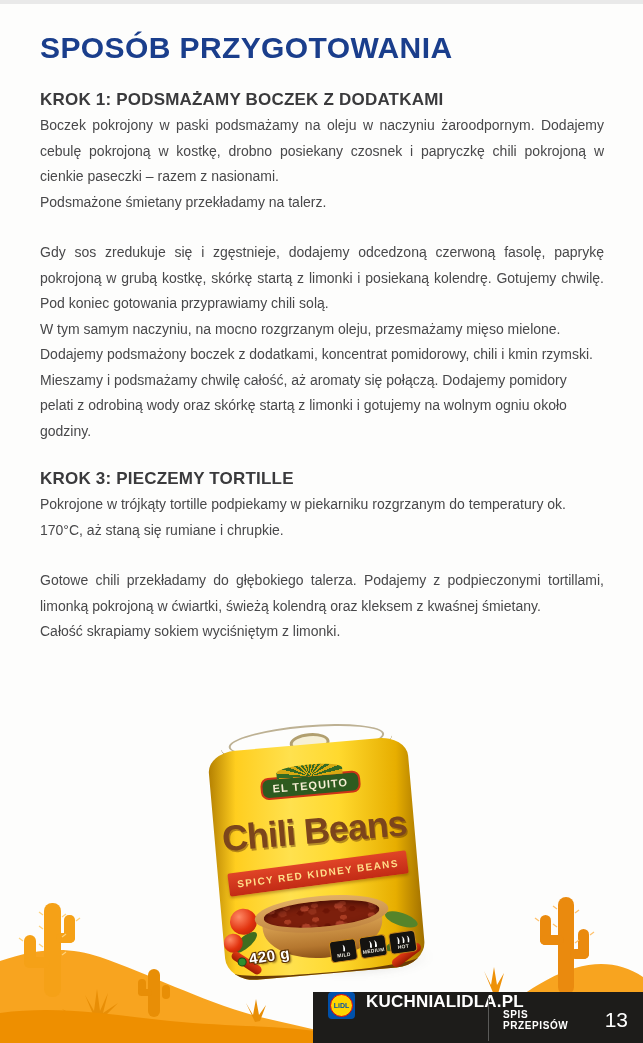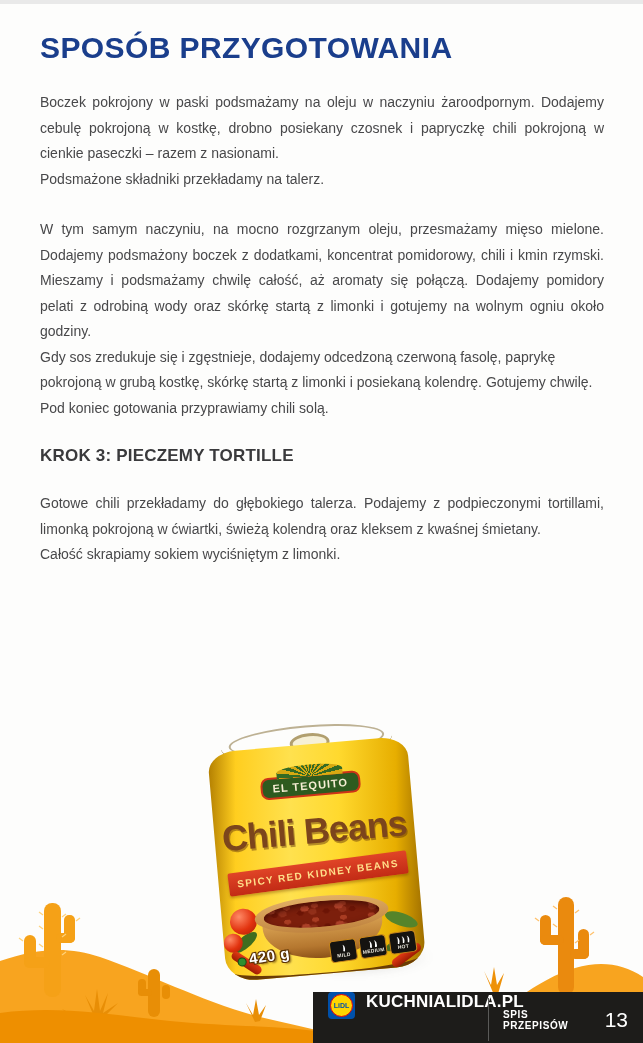--- a/index.html
+++ b/index.html
@@ -152,31 +152,33 @@
 </style>
 </head>
 <body>
 
 <div class="page">
 
   <main class="content">
     <h1 class="title">SPOSÓB PRZYGOTOWANIA</h1>
 
     <section class="step">
+      <h2>KROK 1: PODSMAŻAMY BOCZEK Z DODATKAMI</h2>
       <p>Boczek pokrojony w paski podsmażamy na oleju w naczyniu żaroodpornym. Dodajemy cebulę pokrojoną w kostkę, drobno posiekany czosnek i papryczkę chili pokrojoną w cienkie paseczki – razem z nasionami.</p>
-      <p class="no-justify">Podsmażone składniki przekładamy na talerz.</p>
+      <p class="no-justify">Podsmażone śmietany przekładamy na talerz.</p>
     </section>
 
     <section class="step">
+      <p>Gdy sos zredukuje się i zgęstnieje, dodajemy odcedzoną czerwoną fasolę, paprykę pokrojoną w grubą kostkę, skórkę startą z limonki i posiekaną kolendrę. Gotujemy chwilę. Pod koniec gotowania przyprawiamy chili solą.</p>
       <p>W tym samym naczyniu, na mocno rozgrzanym oleju, przesmażamy mięso mielone. Dodajemy podsmażony boczek z dodatkami, koncentrat pomidorowy, chili i kmin rzymski. Mieszamy i podsmażamy chwilę całość, aż aromaty się połączą. Dodajemy pomidory pelati z odrobiną wody oraz skórkę startą z limonki i gotujemy na wolnym ogniu około godziny.</p>
-      <p>Gdy sos zredukuje się i zgęstnieje, dodajemy odcedzoną czerwoną fasolę, paprykę pokrojoną w grubą kostkę, skórkę startą z limonki i posiekaną kolendrę. Gotujemy chwilę. Pod koniec gotowania przyprawiamy chili solą.</p>
     </section>
 
     <section class="step">
       <h2>KROK 3: PIECZEMY TORTILLE</h2>
+      <p>Pokrojone w trójkąty tortille podpiekamy w piekarniku rozgrzanym do temperatury ok. 170°C, aż staną się rumiane i chrupkie.</p>
     </section>
 
     <section class="step">
       <p>Gotowe chili przekładamy do głębokiego talerza. Podajemy z podpieczonymi tortillami, limonką pokrojoną w ćwiartki, świeżą kolendrą oraz kleksem z kwaśnej śmietany.</p>
       <p class="no-justify">Całość skrapiamy sokiem wyciśniętym z limonki.</p>
     </section>
   </main>
 
   <svg class="desert" viewBox="0 0 643 190" xmlns="http://www.w3.org/2000/svg" aria-hidden="true">
 

